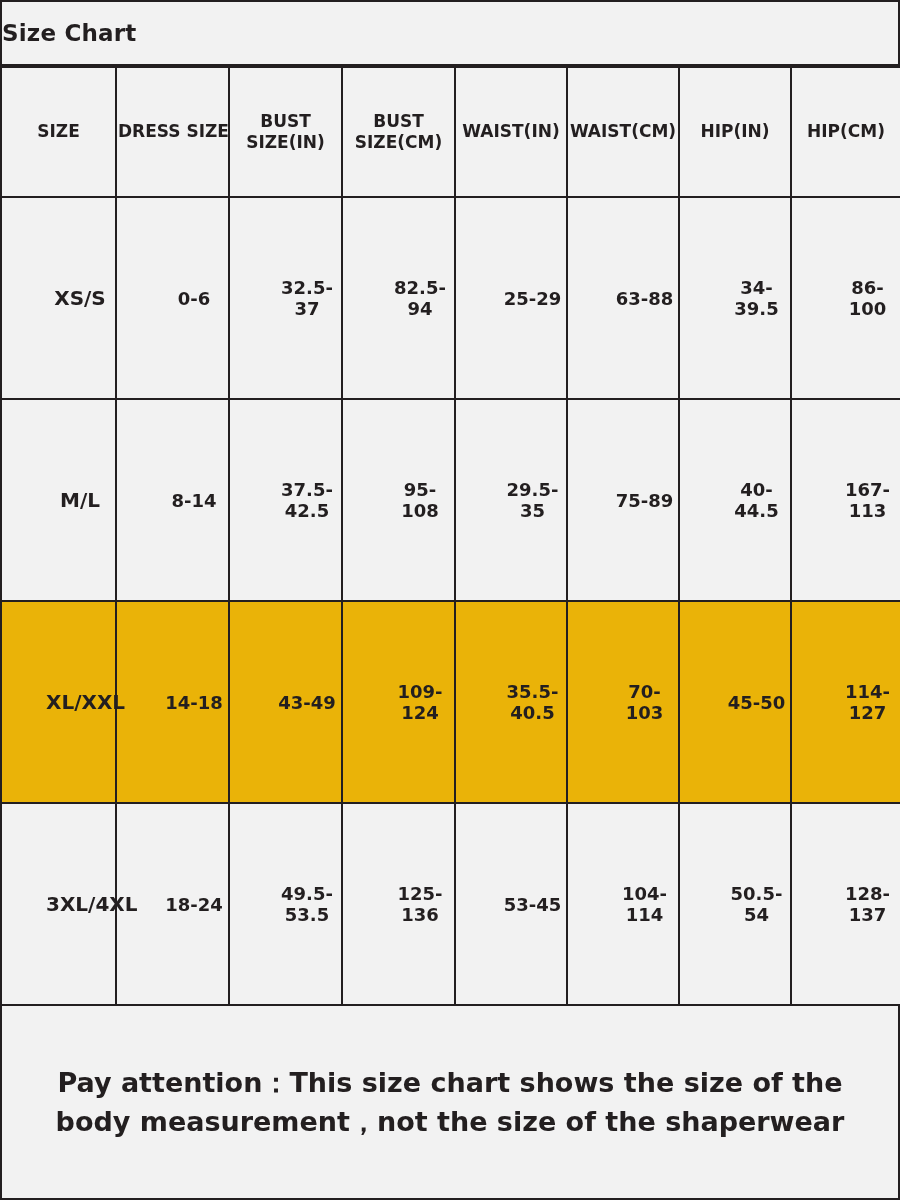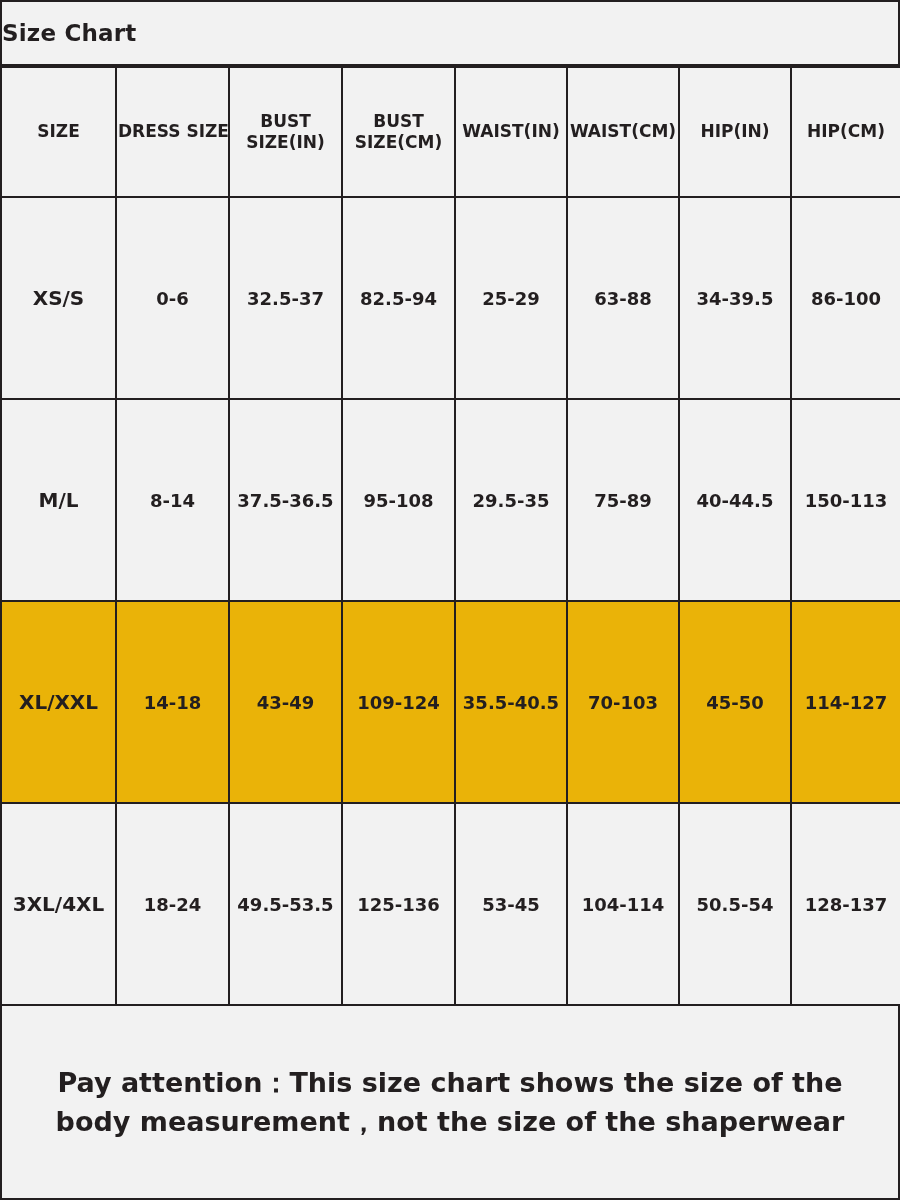--- a/index.html
+++ b/index.html
@@ -55,20 +55,21 @@
     font-size: 17px;
     height: 130px;
     line-height: 1.25;
     white-space: nowrap;
   }
   tbody tr {
     height: 202px;
   }
   tbody td {
     font-size: 18px;
+    padding-left: 44px;
   }
   tbody tr.shaded td { background: #f2f2f2; }
   tbody tr.plain td { background: #eab308; }
   td.size-cell { font-size: 20px; }
   .note {
     flex: 1;
     background: #f2f2f2;
     border: 2px solid #231f20;
     border-top: none;
     display: flex;
@@ -150,26 +151,26 @@
         <td>32.5-37</td>
         <td>82.5-94</td>
         <td>25-29</td>
         <td>63-88</td>
         <td>34-39.5</td>
         <td>86-100</td>
       </tr>
       <tr class="shaded">
         <td class="size-cell">M/L</td>
         <td>8-14</td>
-        <td>37.5-36.5</td>
+        <td>37.5-42.5</td>
         <td>95-108</td>
         <td>29.5-35</td>
         <td>75-89</td>
         <td>40-44.5</td>
-        <td>150-113</td>
+        <td>167-113</td>
       </tr>
       <tr class="plain">
         <td class="size-cell">XL/XXL</td>
         <td>14-18</td>
         <td>43-49</td>
         <td>109-124</td>
         <td>35.5-40.5</td>
         <td>70-103</td>
         <td>45-50</td>
         <td>114-127</td>

